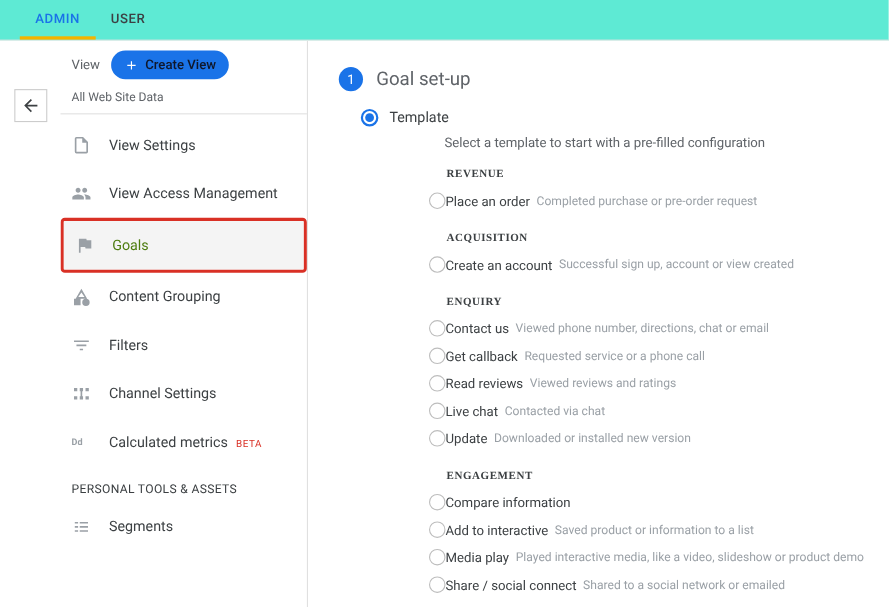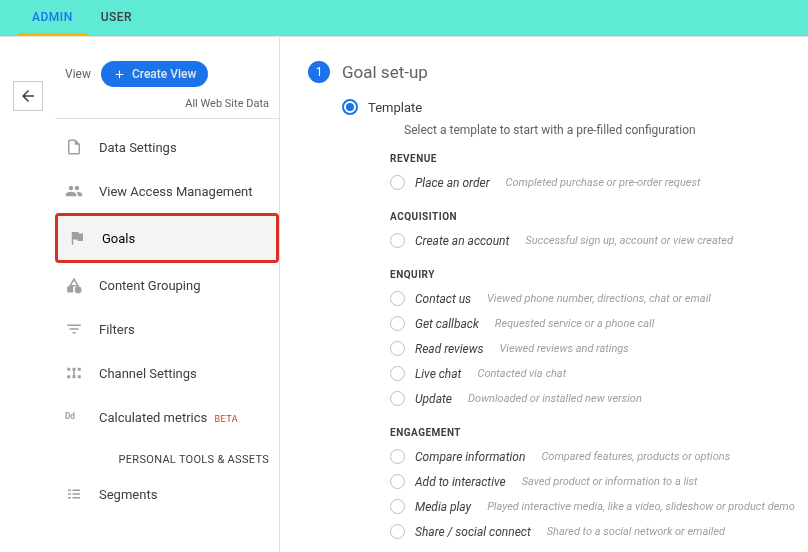--- a/index.html
+++ b/index.html
@@ -3,46 +3,46 @@
 <meta charset="utf-8">
 <style>
   * { box-sizing: border-box; margin: 0; padding: 0; }
   body { font-family: Roboto, Arial, sans-serif; font-size: 13px; color: #5f6368; background: #fff; width: 808px; height: 552px; overflow: hidden; }
   .tabs { display: flex; border-bottom: 1px solid #e0e0e0; padding: 0 18px; background: #5eead4; }
   .tab { padding: 10px 14px 9px; font-size: 12px; font-weight: 500; letter-spacing: .5px; cursor: pointer; color: #3c4043; }
   .tab.active { color: #1a73e8; border-bottom: 3px solid #f4b400; }
   .body { display: flex; height: calc(100% - 36px); background: #fff; }
   .back-col { width: 55px; display: flex; justify-content: center; padding-top: 44px; }
   .back-btn { width: 30px; height: 30px; border: 1px solid #ccc; background: #fff; display: flex; align-items: center; justify-content: center; cursor: pointer; }
-  .sidebar { width: 225px; border-right: 1px solid #e0e0e0; padding-top: 24px; display: flex; flex-direction: column; text-align: right; }
+  .sidebar { width: 225px; border-right: 1px solid #e0e0e0; padding-top: 9px; display: flex; flex-direction: column; }
   .view-header { display: flex; align-items: center; gap: 10px; padding: 0 10px 10px; }
   .view-label { font-size: 12px; color: #5f6368; }
-  .create-btn { background: #1a73e8; color: #e5e5e5; font-size: 12px; font-weight: 500; border-radius: 13px; padding: 6px 12px; display: flex; align-items: center; gap: 6px; cursor: pointer; }
+  .create-btn { background: #1a73e8; color: #0f172a; font-size: 12px; font-weight: 500; border-radius: 13px; padding: 6px 12px; display: flex; align-items: center; gap: 6px; cursor: pointer; }
   .view-sub { font-size: 11px; color: #5f6368; padding: 0 10px 8px; }
   .side-divider { border: none; border-top: 1px solid #e0e0e0; margin: 0 0 6px; }
   .side-list { flex: 1; overflow: auto; }
   .side-item { display: flex; align-items: center; gap: 16px; padding: 13px 10px; cursor: pointer; color: #3c4043; font-size: 13px; }
-  .side-item.active { background: #f4f4f4; color: #000000; }
+  .side-item.active { background: #f4f4f4; color: #4d7c0f; }
   .highlight-box { border: 3px solid #d93025; border-radius: 4px; }
   .side-icon { width: 18px; height: 18px; color: #9aa0a6; display: inline-flex; }
   .side-item.active .side-icon { color: #9aa0a6; }
   .beta { font-size: 9px; letter-spacing: .5px; color: #d93025; margin-left: 4px; }
   .section-title { font-size: 11px; font-weight: 400; letter-spacing: .3px; color: #3c4043; padding: 14px 10px 6px; }
   .main { flex: 1; padding: 24px 12px 0 28px; overflow: auto; }
   .step-line { display: flex; align-items: center; gap: 12px; }
   .step-badge { width: 22px; height: 22px; border-radius: 50%; background: #1a73e8; color: #fff; font-size: 12px; display: flex; align-items: center; justify-content: center; }
   .step-title { font-size: 17px; color: #5f6368; }
-  .radio-row { display: flex; align-items: center; gap: 10px; margin: 16px 0 8px 34px; }
+  .radio-row { display: flex; align-items: center; gap: 10px; margin: 16px 0 8px 20px; }
   .radio-outer { width: 16px; height: 16px; border: 2px solid #1a73e8; border-radius: 50%; display: flex; align-items: center; justify-content: center; cursor: pointer; }
   .radio-inner { width: 8px; height: 8px; background: #1a73e8; border-radius: 50%; }
   .radio-label { font-size: 13px; color: #3c4043; }
   .tmpl-desc { margin-left: 96px; font-size: 12px; color: #5f6368; }
   .cat-block { margin-left: 82px; }
-  .cat-head { font-size: 10px; font-weight: 700; letter-spacing: .5px; color: #3c4043; margin: 16px 0 6px; }
-  .opt-row { display: flex; align-items: center; gap: 10px; padding: 5px 0; font-style: italic; }
+  .cat-head { font-size: 10px; font-weight: 700; letter-spacing: .5px; color: #3c4043; margin: 16px 16px 6px; font-family: Liberation Serif, serif; }
+  .opt-row { display: flex; align-items: center; padding: 5px 0; }
   .opt-radio { width: 15px; height: 15px; border: 1px solid #bdbdbd; border-radius: 50%; cursor: pointer; flex-shrink: 0; }
   .opt-title { font-size: 12px; color: #3c4043; }
   .opt-desc { font-size: 11px; color: #9aa0a6; margin-left: 6px; }
 </style>
 </head>
 <body>
 
 <div class="tabs">
   <div class="tab active">ADMIN</div>
   <div class="tab">USER</div>
@@ -70,21 +70,21 @@
     <div class="view-sub">All Web Site Data</div>
     <hr class="side-divider">
 
     <div class="side-list">
       <div class="side-item">
         <span class="side-icon">
             <svg viewBox="0 0 24 24" fill="currentColor" width="18" height="18">
               <path d="M14 2H6a2 2 0 00-2 2v16a2 2 0 002 2h12a2 2 0 002-2V8l-6-6zM6 20V4h7v5h5v11H6z"></path>
             </svg>
           </span>
-        <span>Data Settings</span>
+        <span>View Settings</span>
       </div>
       <div class="side-item">
         <span class="side-icon">
             <svg viewBox="0 0 24 24" fill="currentColor" width="18" height="18">
               <path d="M16 11c1.66 0 3-1.34 3-3s-1.34-3-3-3-3 1.34-3 3 1.34 3 3 3zm-8 0c1.66 0 3-1.34 3-3S9.66 5 8 5 5 6.34 5 8s1.34 3 3 3zm0 2c-2.33 0-7 1.17-7 3.5V19h14v-2.5C15 14.17 10.33 13 8 13zm8 0c-.29 0-.62.02-.97.05 1.16.84 1.97 1.97 1.97 3.45V19h6v-2.5c0-2.33-4.67-3.5-7-3.5z"></path>
             </svg>
           </span>
         <span>View Access Management</span>
       </div>
       <div class="highlight-box">
@@ -203,21 +203,20 @@
             <span class="opt-radio"></span>
             <span class="opt-title">Update</span>
             <span class="opt-desc">Downloaded or installed new version</span>
           </div>
         </div>
         <div class="cat-block">
           <div class="cat-head">ENGAGEMENT</div>
           <div class="opt-row">
             <span class="opt-radio"></span>
             <span class="opt-title">Compare information</span>
-            <span class="opt-desc">Compared features, products or options</span>
           </div>
           <div class="opt-row">
             <span class="opt-radio"></span>
             <span class="opt-title">Add to interactive</span>
             <span class="opt-desc">Saved product or information to a list</span>
           </div>
           <div class="opt-row">
             <span class="opt-radio"></span>
             <span class="opt-title">Media play</span>
             <span class="opt-desc">Played interactive media, like a video, slideshow or product demo</span>

